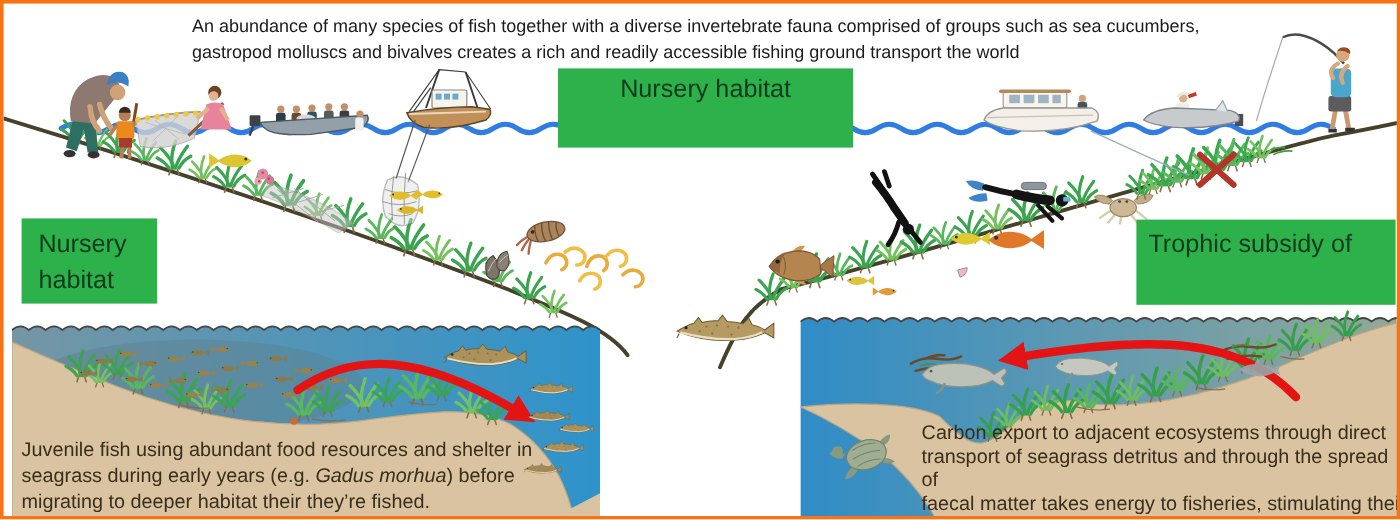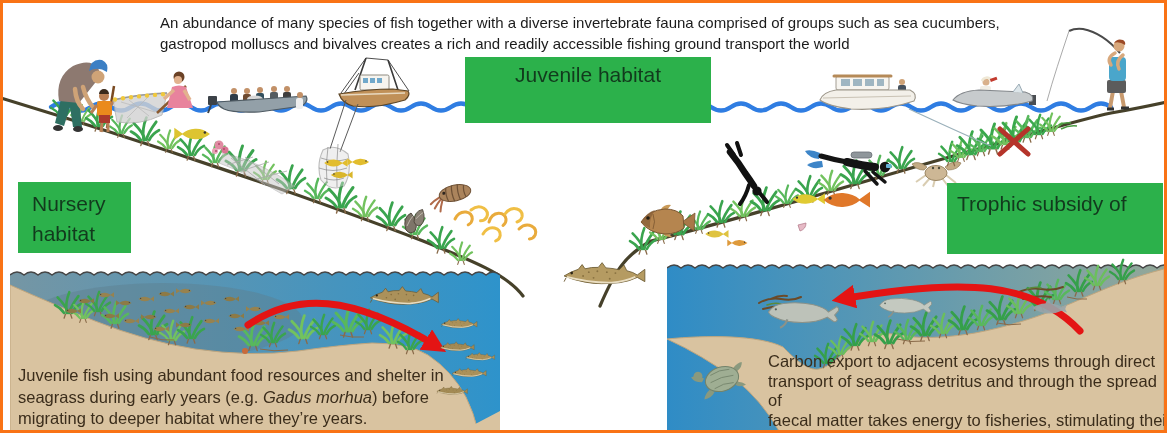--- a/index.html
+++ b/index.html
@@ -352,21 +352,21 @@
       <path d="M1104 106 L1111 106 M1118 105 L1126 105" stroke="#333" stroke-width="3"></path>
       <rect x="1104" y="77" width="19" height="13" rx="2" fill="#5c5c5c"></rect>
       <rect x="1106" y="54" width="17" height="24" rx="4" fill="#4aa6cb"></rect>
       <path d="M1108 62 Q1103 55 1112 50 M1116 66 Q1112 58 1120 52" stroke="#d8a87c" stroke-width="3.5" fill="none" stroke-linecap="round"></path>
       <circle cx="1116" cy="43" r="5.5" fill="#d8a87c"></circle>
       <path d="M1111 40 Q1114 35 1120 37 Q1123 39 1122 42 Q1116 38 1111 40 Z" fill="#9c4a26"></path>
     </g>
   </svg>
 
   <div class="glabel fishery">
-    <span>Juvenile habitat</span><br>
+    <span>Nursery habitat</span><br>
   </div>
   <div class="glabel nursery">
     <span>Nursery</span><br>
     <span>habitat</span>
   </div>
   <div class="glabel trophic">
     <span>Trophic subsidy of</span><br>
   </div>
 
   <div class="inset" style="left:7px;top:258px;width:490px;height:170px;">
@@ -439,21 +439,21 @@
         <use href="#cod" style="color:#a38a54" transform="translate(447,86) scale(0.4)"></use>
         <use href="#cod" style="color:#ab915a" transform="translate(459,112) scale(0.4)"></use>
         <use href="#cod" style="color:#a38a54" transform="translate(442,130) scale(0.36)"></use>
         <use href="#cod" style="color:#ab915a" transform="translate(470,96) scale(0.34)"></use>
       </g>
       <circle cx="235" cy="90" r="3" fill="#c86a3a"></circle>
     </svg>
     <div class="inset-caption nursery-caption">
       <div><span>Juvenile fish using abundant food resources and shelter in</span></div>
       <div><span>seagrass during early years (e.g. </span><i>Gadus morhua</i><span>) before</span></div>
-      <div><span>migrating to deeper habitat where they’re years.</span></div>
+      <div><span>migrating to deeper habitat their they’re fished.</span></div>
     </div>
   </div>
 
   <div class="inset" style="left:664px;top:252px;width:497px;height:176px;">
     <svg width="497" height="176" viewBox="0 0 497 176">
       <defs>
         <linearGradient id="waterR" x1="0" y1="0" x2="1" y2="0">
           <stop offset="0" stop-color="#2f8cc6"></stop>
             <stop offset="1" stop-color="#95a898"></stop>
         </linearGradient>

